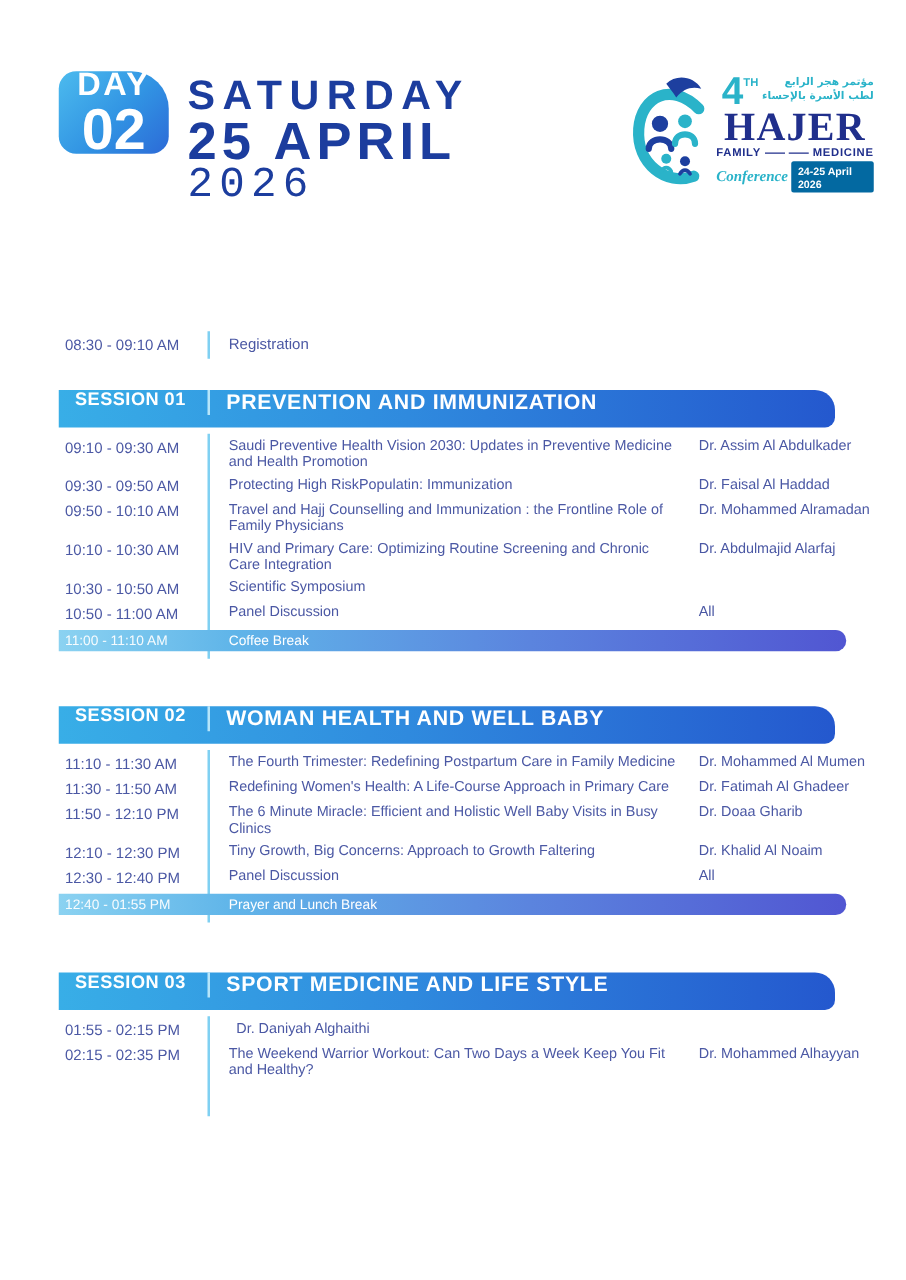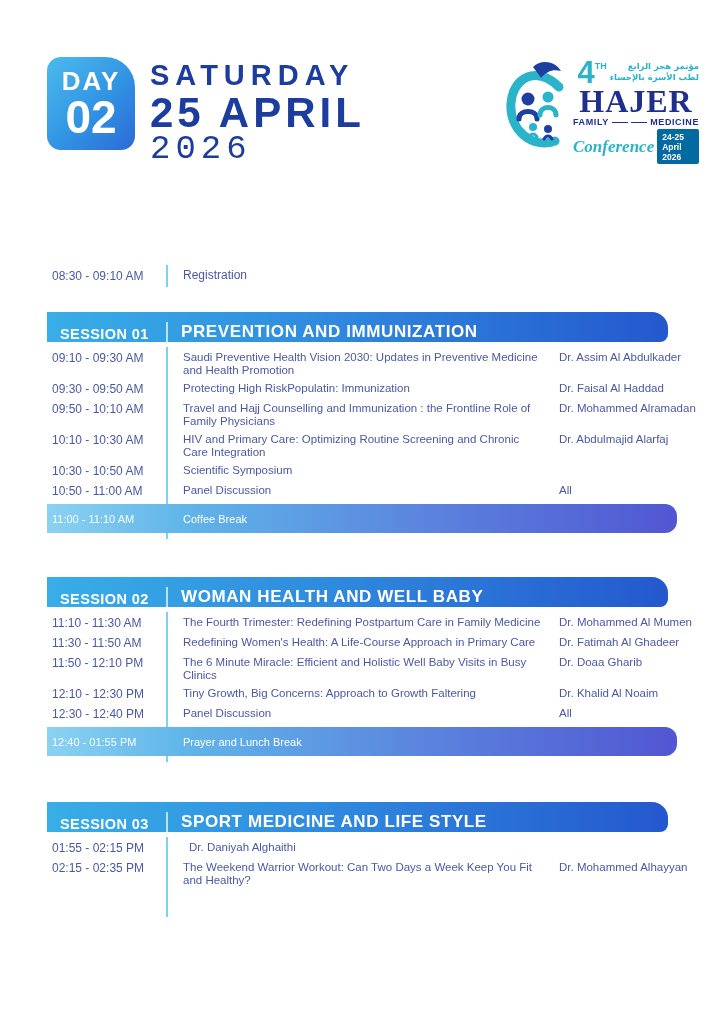--- a/index.html
+++ b/index.html
@@ -2,78 +2,78 @@
 <html><head>
 <meta charset="utf-8">
 <style>
   * { margin:0; padding:0; box-sizing:border-box; }
   html,body { background:#ffffff; }
   body { font-family:"Liberation Sans", sans-serif; }
   .page { position:relative; width:725px; height:1024px; background:#fff; overflow:hidden; margin:0 auto; }
 
   
   .top-header { position:absolute; top:57px; left:47px; right:26px; display:flex; align-items:flex-start; }
-  .day-badge { width:88px; height:93px; border-radius:14px 30px 14px 14px;
+  .day-badge { width:88px; height:66px; border-radius:14px 30px 14px 14px;
     background:linear-gradient(135deg,#4cbbee 0%,#3193e3 55%,#2c6ad7 100%);
     color:#fff; display:flex; flex-direction:column; align-items:center; justify-content:center; }
   .day-label { font-size:26px; font-weight:700; letter-spacing:2px; line-height:27px; }
   .day-number { font-size:46px; font-weight:700; line-height:45px; }
   .date-block { margin-left:15px; color:#1c3d9e; padding-top:2px; }
-  .weekday { font-size:29px; font-weight:700; letter-spacing:6px; line-height:33px; }
+  .weekday { font-size:33px; font-weight:700; letter-spacing:6px; line-height:33px; }
   .date-big { font-size:42px; font-weight:700; letter-spacing:4px; line-height:42px; }
   .year { font-size:34px; font-weight:400; letter-spacing:5px; line-height:31px;font-family:Liberation Mono, monospace; }
 
   
   .logo { margin-left:auto; display:flex; align-items:flex-start; width:196px; }
   .logo-mark { width:68px; height:104px; flex:0 0 auto; }
   .logo-text { width:126px; margin-left:2px; padding-top:4px; }
   .logo-top { display:flex; justify-content:flex-end; align-items:flex-start; gap:3px; }
   .edition { color:#2ab3c9; font-size:31px; font-weight:700; line-height:24px; }
   .edition sup { font-size:9px; vertical-align:top; line-height:10px; }
   .arabic { text-align:right; color:#2ab3c9; font-size:8.5px; line-height:10.5px; font-weight:700;
     font-family:"DejaVu Sans", sans-serif; direction:rtl; }
   .brand-name { color:#202f8c; font-family:"Liberation Serif", serif; font-weight:700;
     font-size:32px; line-height:30px; letter-spacing:1px; text-align:center; margin-top:1px; }
   .brand-sub { display:flex; align-items:center; gap:3px; color:#202f8c; font-size:9px; font-weight:700;
     letter-spacing:0.6px; margin-top:1px; }
   .brand-sub .rule { flex:1; border-top:1.5px solid #202f8c; }
   .conf-row { display:flex; align-items:center; justify-content:flex-end; margin-top:2px; gap:3px; }
   .conference-word { font-family:"Liberation Serif", serif; font-style:italic; color:#2ab3c9;
-    font-size:17px; font-weight:700; }
+    font-size:12px; font-weight:700; }
   .dates-badge { background:#0369a1; color:#fff; font-size:8.5px; font-weight:700;
     padding:2.5px 5px; border-radius:2px; }
 
   
   .content { position:absolute; top:265px; left:47px; width:631px; }
   .grid-cols { display:grid; grid-template-columns:116px 20px 370px 1fr; }
   .registration-row { position:relative; padding:4px 0; color:#4b58a4; }
   .registration-row::before { content:''; position:absolute; left:119px; top:0; bottom:0; width:2px; background:#7fd0f2; }
   .time-cell { padding-left:5px; font-size:12px; white-space:nowrap; }
   .title-cell { font-size:11.5px; line-height:12.5px; }
   .speaker-cell { font-size:11.5px; padding-left:6px; white-space:nowrap; }
 
   .session-01 { margin-top:25px; }
   .session-02 { margin-top:44px; }
   .session-03 { margin-top:46px; }
 
   .session-bar { height:30px; margin-right:10px;
     background:linear-gradient(90deg,#38aee7 0%,#2f8ade 45%,#2458ce 100%);
-    border-radius:0 16px 8px 0; display:flex; align-items:flex-end; color:#fff; }
+    border-radius:0 16px 8px 0; display:flex; align-items:flex-start; color:#fff; }
   .session-label { width:119px; padding-left:13px; font-size:14.5px; font-weight:700; letter-spacing:0.4px; }
   .bar-divider { width:2px; height:20px; background:rgba(196,236,252,0.9); }
   .session-title { margin-left:13px; font-size:17px; font-weight:700; letter-spacing:0.6px; }
 
   .session-body { position:relative; padding-top:6px; }
   .session-body::before { content:''; position:absolute; left:119px; top:5px; bottom:-6px; width:2px; background:#7fd0f2; }
   .session-body.long-tail::before { bottom:-28px; }
 
   .row { padding:3px 0; color:#4b58a4; position:relative; z-index:1; background:transparent; }
   .row .title-cell { max-width:358px; }
 
-  .break-bar { position:relative; z-index:2; height:29px; width:630px; margin-top:3px;
+  .break-bar { position:relative; z-index:2; height:17px; width:630px; margin-top:3px;
     border-radius:0 12px 12px 0;
     background:linear-gradient(90deg,#8bd2f1 0%,#60b5e9 22%,#5b84de 60%,#5156d2 100%);
     display:grid; grid-template-columns:116px 20px 1fr; align-items:center; color:#fff; }
   .break-time { padding-left:5px; font-size:11px; color:rgba(255,255,255,0.93); white-space:nowrap; }
   .break-title { font-size:11px; }
 </style>
 </head>
 <body>
 
 <div class="page">

